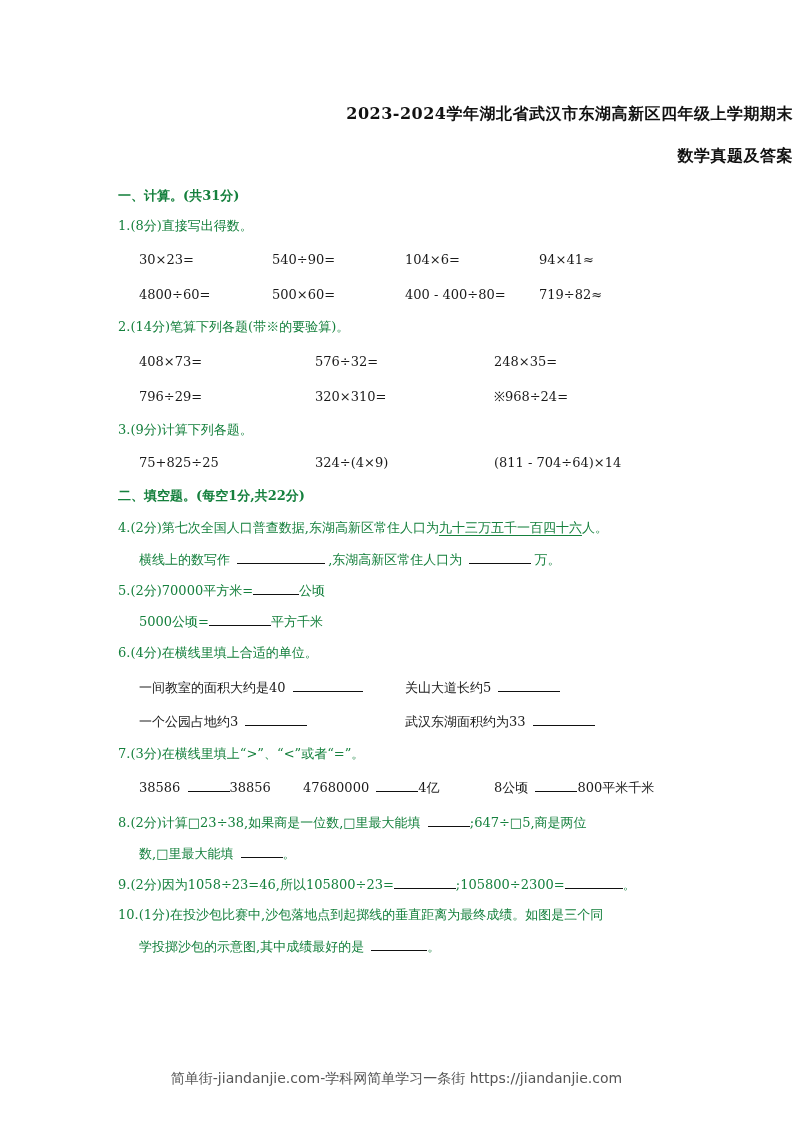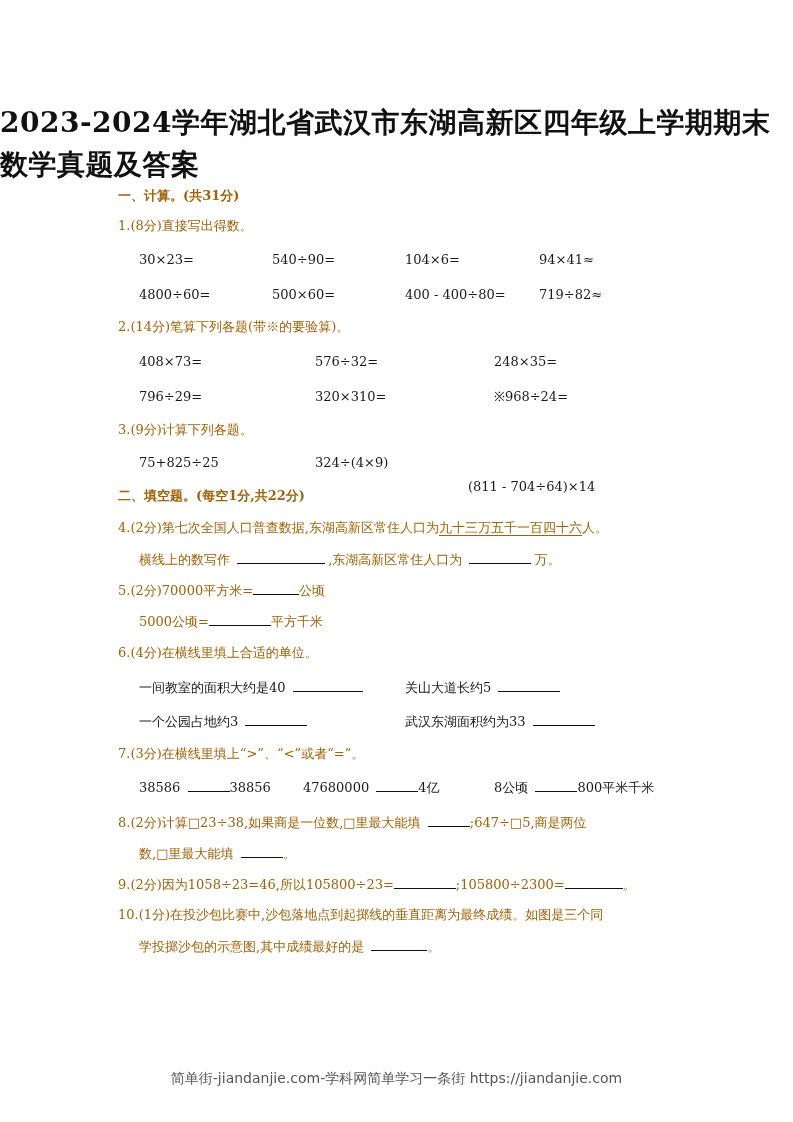--- a/index.html
+++ b/index.html
@@ -19,34 +19,34 @@
       position: absolute;
       left: 0; top: 0;
       width: 793px;
       height: 1122px;
       background: #fff;
     }
     .title {
       position: absolute;
       left: 0;
       width: 793px;
-      text-align: left;
+      text-align: right;
       font-weight: bold;
-      font-size: 28px;
+      font-size: 16px;
       letter-spacing: 0.5px;
       color: #111;
     }
     .title.l1 { top: 104px; }
     .title.l2 { top: 146px; }
     .line {
       position: absolute;
       font-size: 13px;
       line-height: 18px;
       white-space: nowrap;
-      color: #a16207;
+      color: #15803d;
     }
     .section {
       font-weight: bold;
       font-size: 13px;
     }
     .cell {
       position: absolute;
       font-size: 13px;
       line-height: 18px;
       white-space: nowrap;
@@ -97,21 +97,21 @@
   <div class="cell" style="left:139px; top:353px;">408×73=</div>
   <div class="cell" style="left:315px; top:353px;">576÷32=</div>
   <div class="cell" style="left:494px; top:353px;">248×35=</div>
   <div class="cell" style="left:139px; top:388px;">796÷29=</div>
   <div class="cell" style="left:315px; top:388px;">320×310=</div>
   <div class="cell" style="left:494px; top:388px;">※968÷24=</div>
 
   <div class="line" style="left:118px; top:421px;">3.(9分)计算下列各题。</div>
   <div class="cell" style="left:139px; top:454px;">75+825÷25</div>
   <div class="cell" style="left:315px; top:454px;">324÷(4×9)</div>
-  <div class="cell" style="left:468px; top:454px;margin-top:24px;">(811 - 704÷64)×14</div>
+  <div class="cell" style="left:494px; top:454px;">(811 - 704÷64)×14</div>
 
   <div class="line section" style="left:118px; top:487px;">二、填空题。(每空1分,共22分)</div>
 
   <div class="line" style="left:118px; top:519px;">
     <span>4.(2分)第七次全国人口普查数据,东湖高新区常住人口为</span><span class="ul">九十三万五千一百四十六</span><span>人。</span>
   </div>
   <div class="line" style="left:139px; top:550px;">
     <span>横线上的数写作</span>
     <span class="blank" style="width:88px;"></span><span>,东湖高新区常住人口为</span>
     <span class="blank" style="width:62px;"></span><span>万。</span>

